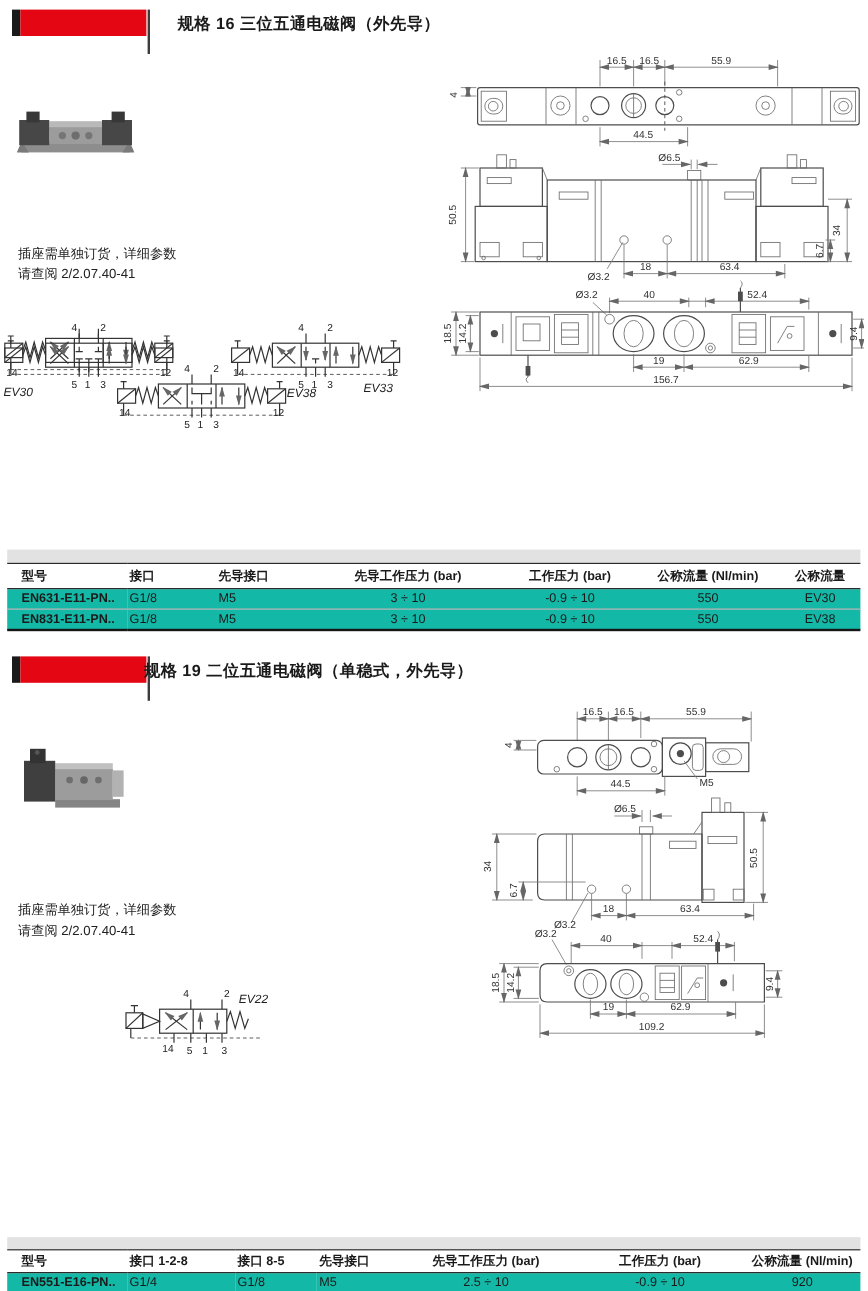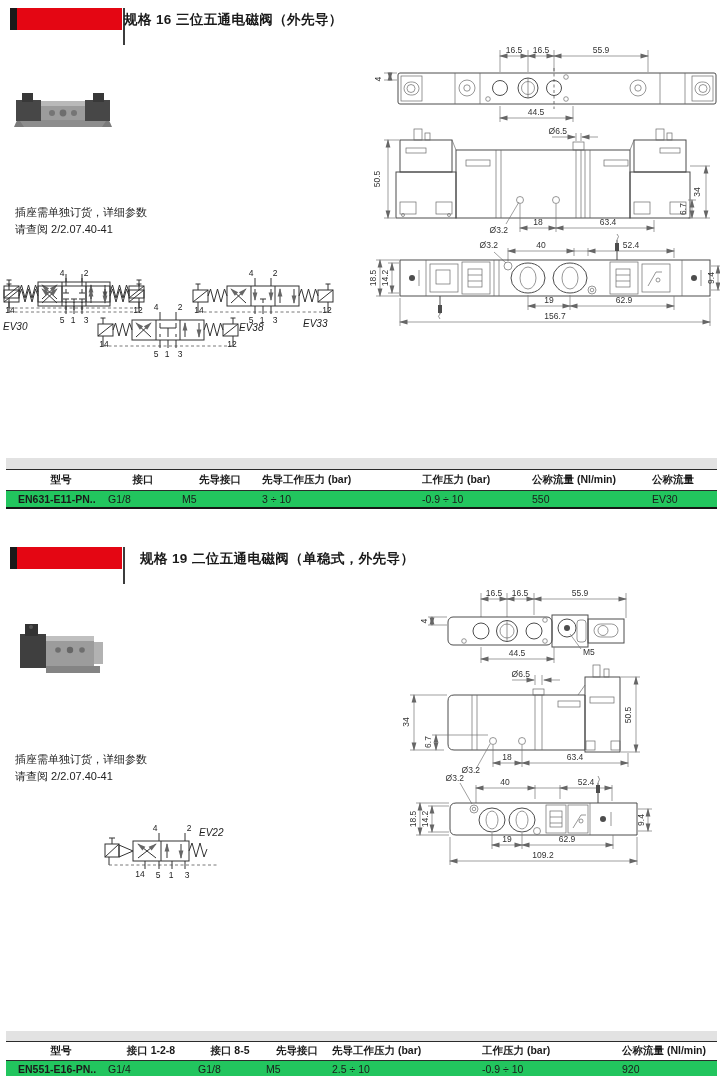--- a/index.html
+++ b/index.html
@@ -9,47 +9,47 @@
   .abs{position:absolute}
   .black-strip{width:7px;height:22px;background:#1a1a1a}
   .red-block{height:22px;background:#e40613}
   .v-rule{width:2px;background:#3c3c3c}
   .sec-title{font-size:13.5px;font-weight:bold;letter-spacing:.4px;white-space:nowrap}
   .note{font-size:11px;line-height:17px;color:#222}
   
   .tblwrap{left:6px;width:711px}
   .band{height:11px;background:#e2e2e2}
   table{border-collapse:collapse;table-layout:fixed;width:711px;font-size:10.5px}
-  thead th{font-weight:bold;text-align:center;padding:3px 2px;height:18px;
+  thead th{font-weight:bold;text-align:left;padding:3px 2px;height:18px;
            border-top:1px solid #2b2b2b;border-bottom:1px solid #2b2b2b;white-space:nowrap}
   tbody td{padding:2px;height:16px;border-bottom:1px solid #b0b0b0;white-space:nowrap}
   tbody tr:last-child td{border-bottom:2.5px solid #161616}
-  tr.alt{background:#22c55e}
+  tr.alt{background:#14b8a6}
   .c-first{padding-left:12px !important}
-  .ctr{text-align:left}
+  .ctr{text-align:center}
   td.model{font-weight:bold}
   
   .ln{stroke:#4d4d4d;stroke-width:1;fill:none}
   .lnt{stroke:#6a6a6a;stroke-width:.7;fill:none}
   .fillc{fill:#4d4d4d;stroke:none}
   .dim{stroke:#777;stroke-width:.7;fill:none}
   .dm{stroke:#777;stroke-width:.7;fill:none}
   .dimt{font-size:8.5px;fill:#333}
   .sym{stroke:#333;stroke-width:1;fill:none}
   .dash{stroke:#555;stroke-width:.8;stroke-dasharray:3 2.5;fill:none}
   .evl{font-style:italic;font-size:10px;fill:#222}
   .port{font-size:8.5px;fill:#222}
 </style>
 </head>
 <body>
 
 <div class="abs black-strip" style="left:10px;top:8px"></div>
 <div class="abs red-block" style="left:17px;top:8px;width:105px"></div>
 <div class="abs v-rule" style="left:123px;top:8px;height:37px"></div>
-<div class="abs sec-title" style="left:124px;top:11px">规格 16 三位五通电磁阀（外先导）</div>
+<div class="abs sec-title" style="left:148px;top:11px">规格 16 三位五通电磁阀（外先导）</div>
 
 <svg class="abs" style="left:14px;top:91px" width="98" height="42" viewBox="0 0 98 42">
   <rect x="4" y="27" width="90" height="9" fill="#8d8d8d"></rect>
   <polygon points="4,27 0,36 10,36" fill="#7a7a7a"></polygon>
   <polygon points="94,27 98,36 88,36" fill="#7a7a7a"></polygon>
   <rect x="27" y="10" width="44" height="7" fill="#b9b9b9"></rect>
   <rect x="27" y="15" width="44" height="14" fill="#9c9c9c"></rect>
   <circle cx="38" cy="22" r="3" fill="#757575"></circle>
   <circle cx="49" cy="22" r="3.4" fill="#6e6e6e"></circle>
   <circle cx="60" cy="22" r="3" fill="#757575"></circle>
@@ -310,28 +310,37 @@
     <tbody>
       <tr class="alt">
         <td class="c-first model">EN631-E11-PN..</td>
         <td>G1/8</td>
         <td>M5</td>
         <td class="ctr">3 ÷ 10</td>
         <td class="ctr">-0.9 ÷ 10</td>
         <td class="ctr">550</td>
         <td class="ctr">EV30</td>
       </tr>
+      <tr class="alt">
+        <td class="c-first model">EN831-E11-PN..</td>
+        <td>G1/8</td>
+        <td>M5</td>
+        <td class="ctr">3 ÷ 10</td>
+        <td class="ctr">-0.9 ÷ 10</td>
+        <td class="ctr">550</td>
+        <td class="ctr">EV38</td>
+      </tr>
     </tbody>
   </table>
 </div>
 
 <div class="abs black-strip" style="left:10px;top:547px"></div>
 <div class="abs red-block" style="left:17px;top:547px;width:105px"></div>
 <div class="abs v-rule" style="left:123px;top:547px;height:37px"></div>
-<div class="abs sec-title" style="left:140px;top:550px">规格 19 二位五通电磁阀（单稳式，外先导）</div>
+<div class="abs sec-title" style="left:120px;top:550px">规格 19 二位五通电磁阀（单稳式，外先导）</div>
 
 <svg class="abs" style="left:16px;top:622px" width="92" height="60" viewBox="0 0 92 60">
   <rect x="30" y="44" width="54" height="7" fill="#848484"></rect>
   <rect x="30" y="14" width="48" height="7" fill="#c0c0c0"></rect>
   <rect x="30" y="19" width="48" height="25" fill="#9c9c9c"></rect>
   <circle cx="42" cy="28" r="2.8" fill="#6e6e6e"></circle>
   <circle cx="54" cy="28" r="3.2" fill="#666"></circle>
   <circle cx="66" cy="28" r="2.8" fill="#6e6e6e"></circle>
   <rect x="78" y="20" width="9" height="22" fill="#b2b2b2"></rect>
   <rect x="4" y="12" width="26" height="34" fill="#3f3f3f"></rect>

